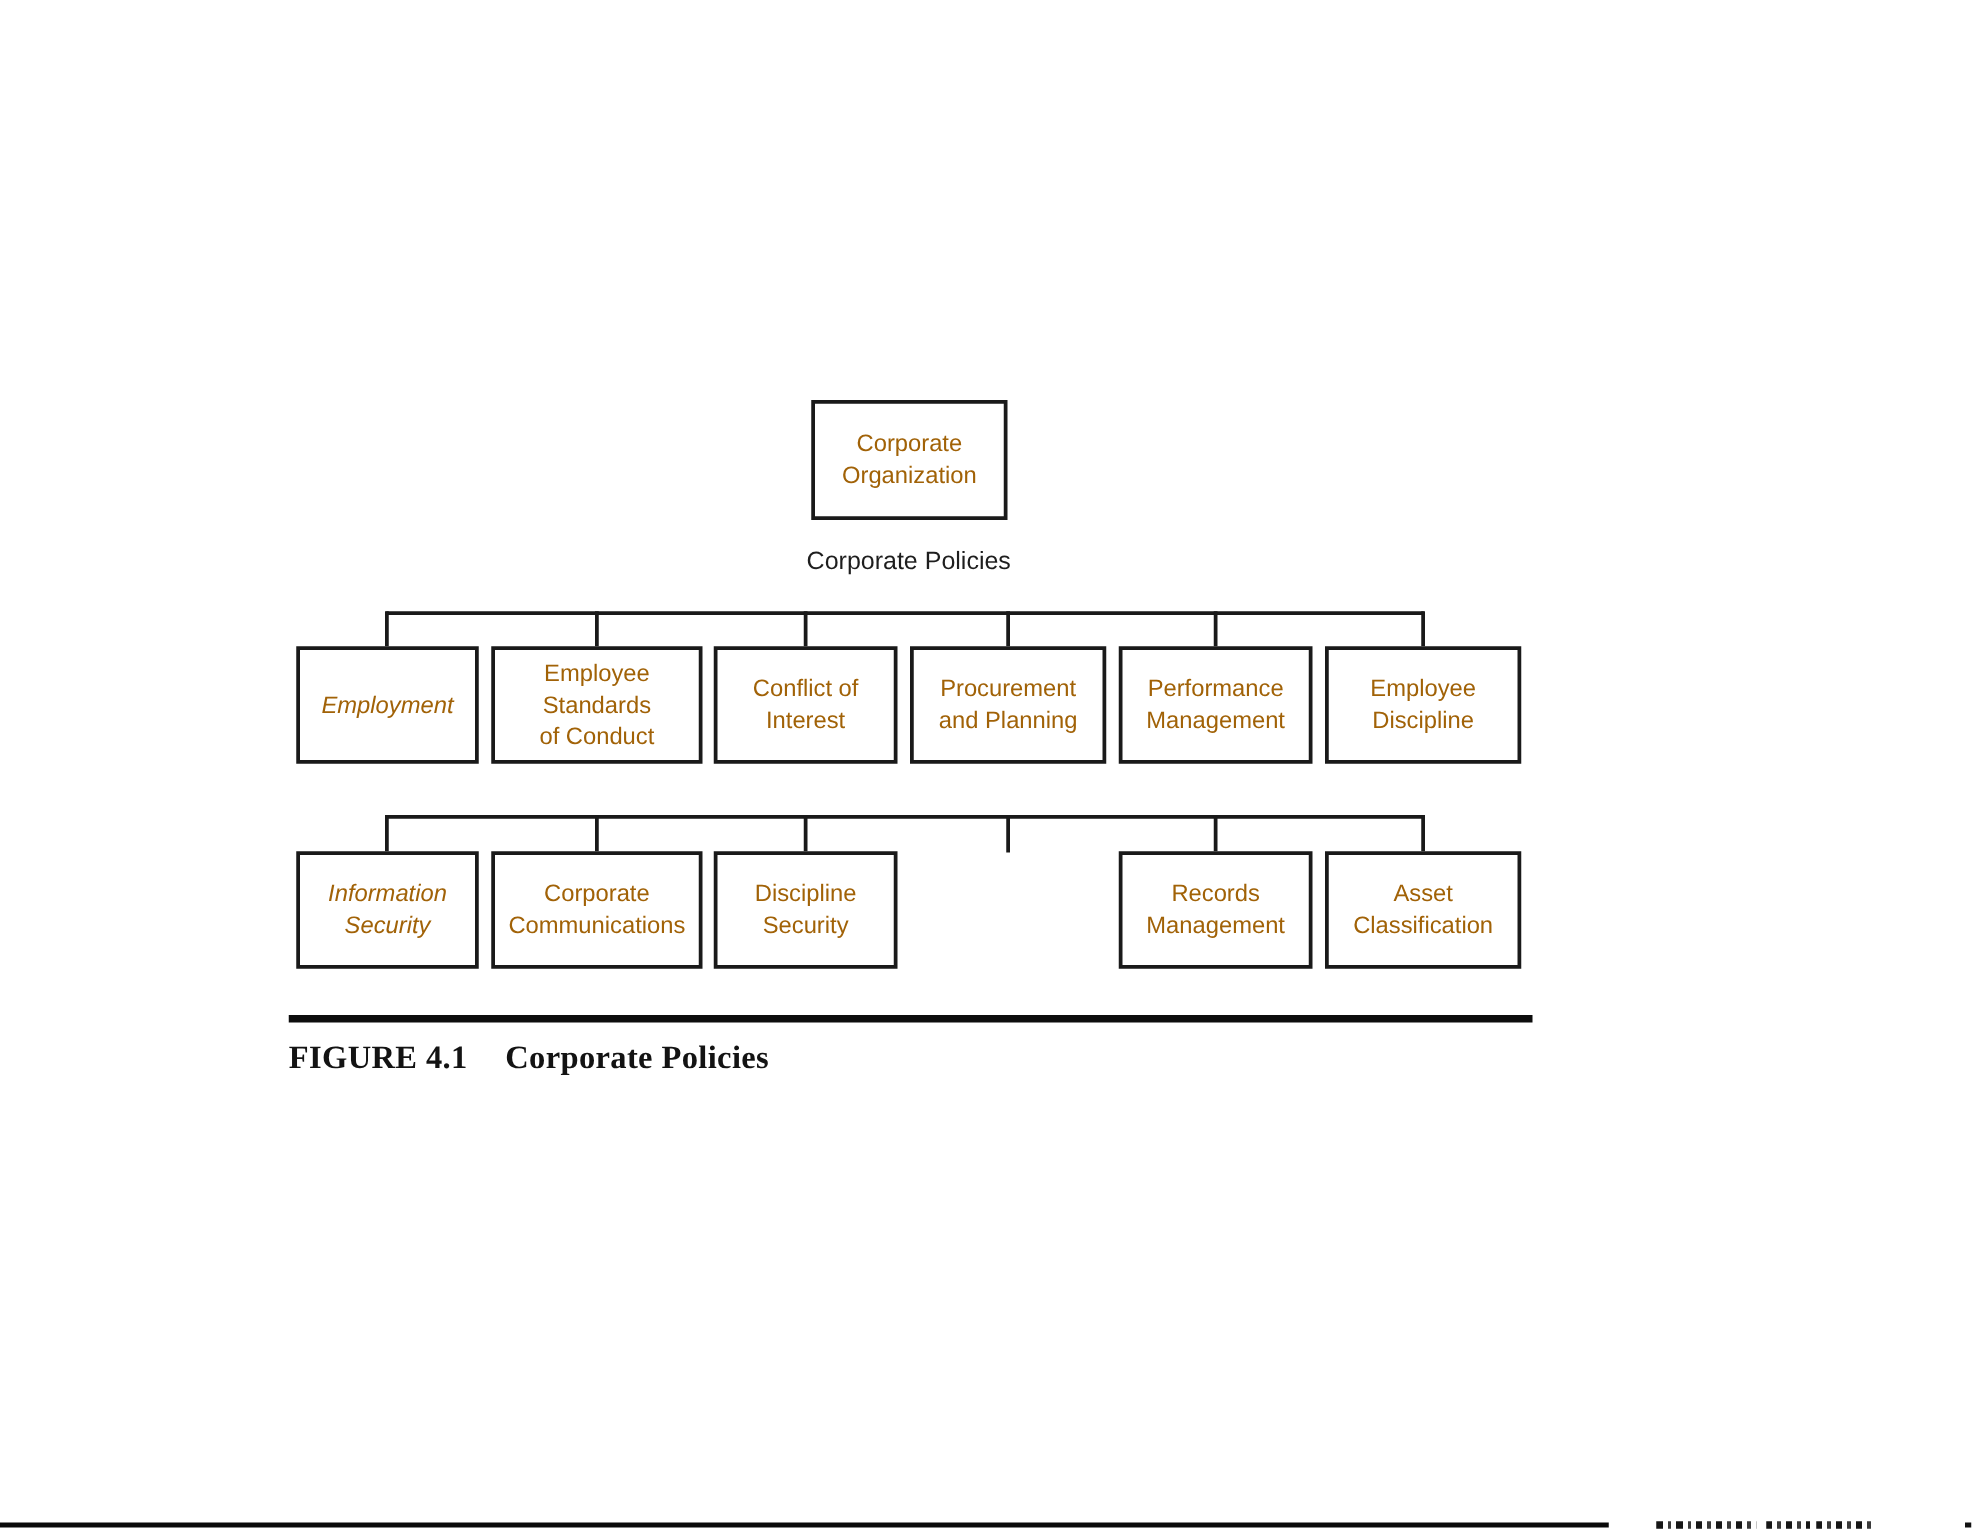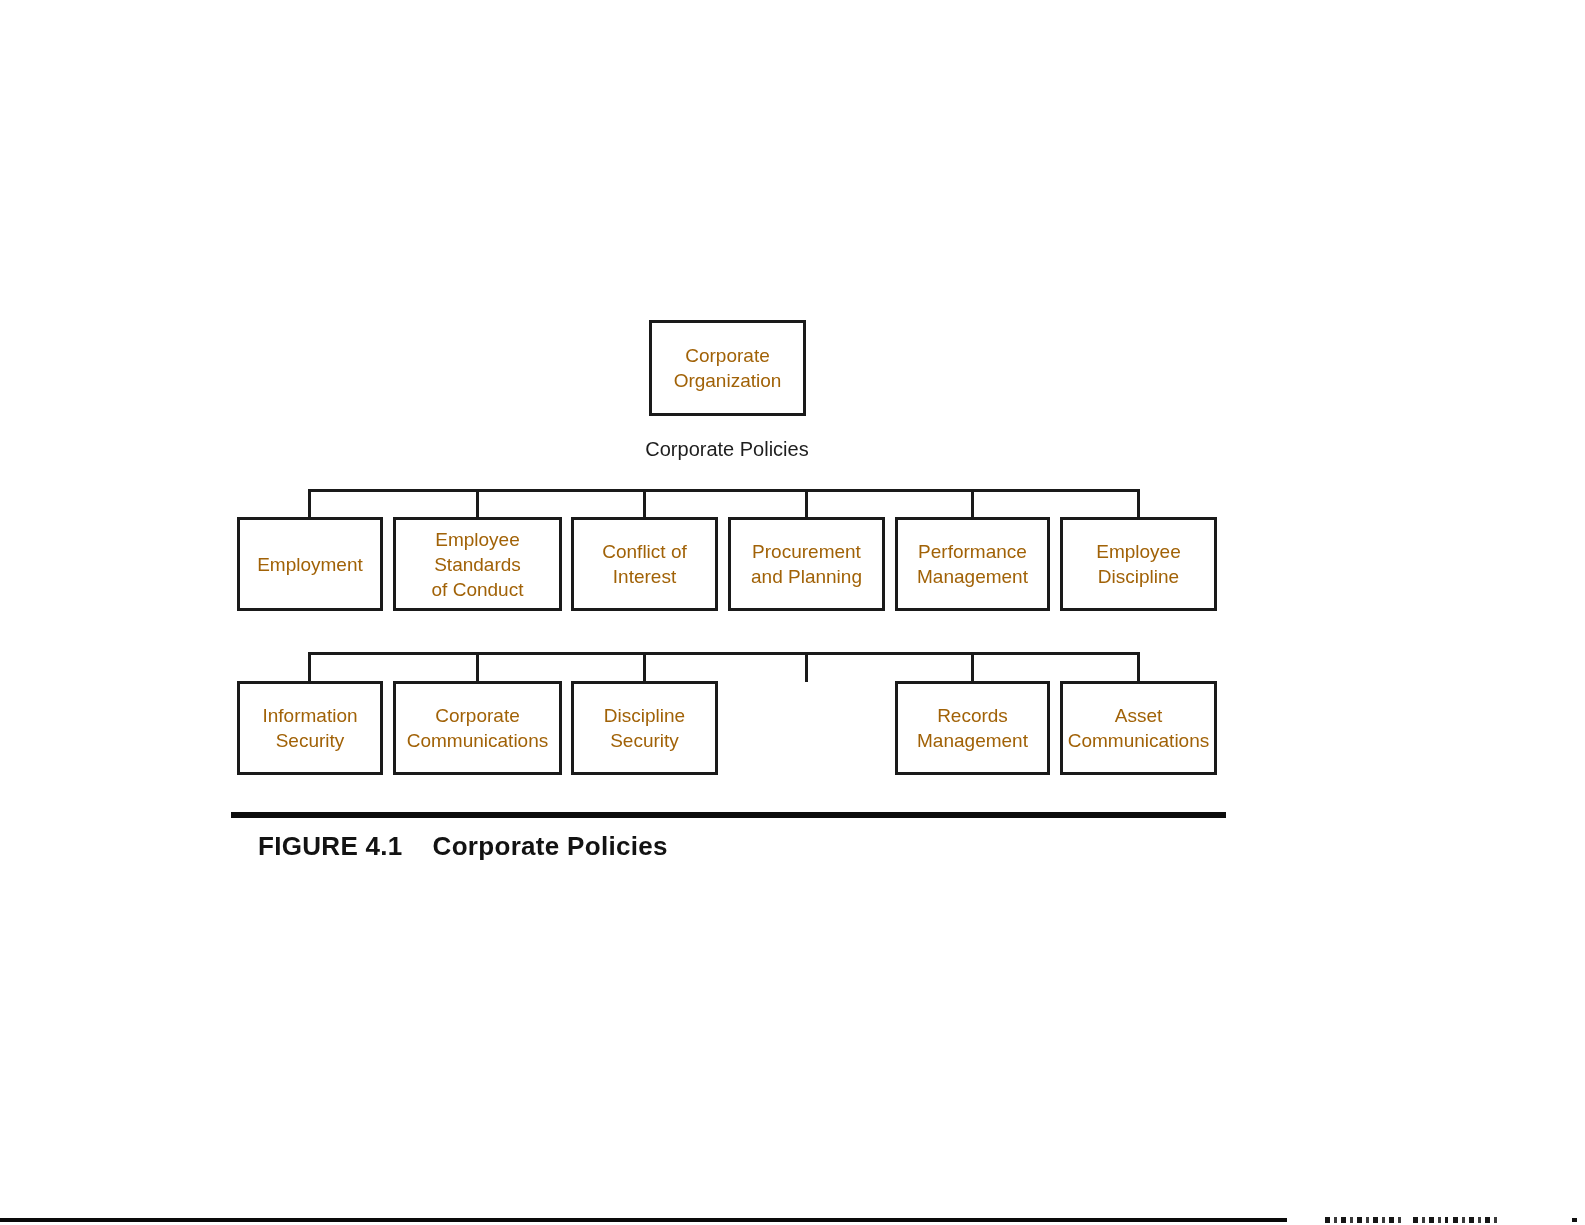--- a/index.html
+++ b/index.html
@@ -22,21 +22,21 @@
     justify-content: center;
     text-align: center;
     font-size: 19px;
     line-height: 25px;
     color: #a16207;
     white-space: pre-line;
   }
   .node-root { left: 649px; top: 320px; width: 157px; height: 96px; }
   .row1 { top: 517px; height: 94px; }
   .row2 { top: 681px; height: 94px; }
-  .c1 { left: 237px;  width: 146px; }
+  .c1 { left: 237px;  width: 146px; font-style: italic; }
   .c2 { left: 393px;  width: 169px; }
   .c3 { left: 571px;  width: 147px; }
   .c4 { left: 728px;  width: 157px; }
   .c5 { left: 895px;  width: 155px; }
   .c6 { left: 1060px; width: 157px; }
   
   .bus {
     position: absolute;
     left: 309px;
     width: 830px;
@@ -77,26 +77,25 @@
     width: 995px;
     height: 6px;
     background: #0d0d0d;
   }
   .figure-caption {
     position: absolute;
     left: 231px;
     top: 831px;
     display: flex;
     gap: 30px;
-    font-family: Liberation Sans, sans-serif;
+    font-family: Liberation Serif, serif;
     font-weight: bold;
     font-size: 26px;
     letter-spacing: 0.3px;
     color: #131313;
-    margin-left: 27px;
   }
   
   .scan-bar {
     position: absolute;
     left: 0;
     top: 1218px;
     width: 1287px;
     height: 4px;
     background: #0a0a0a;
   }
@@ -152,21 +151,21 @@
 
   <div class="node row2 c1">Information
 Security</div>
   <div class="node row2 c2">Corporate
 Communications</div>
   <div class="node row2 c3">Discipline
 Security</div>
   <div class="node row2 c5">Records
 Management</div>
   <div class="node row2 c6">Asset
-Communications</div>
+Classification</div>
 
   <div class="caption-rule"></div>
   <div class="figure-caption">
     <span>FIGURE 4.1</span>
     <span>Corporate Policies</span>
   </div>
 
   <div class="scan-bar"></div>
   <div class="scan-dash sd1"></div>
   <div class="scan-dash sd2"></div>

